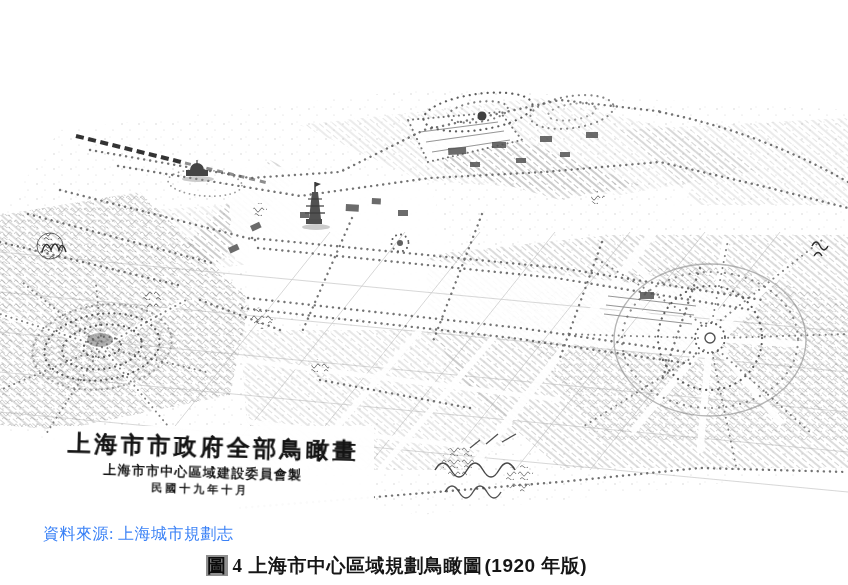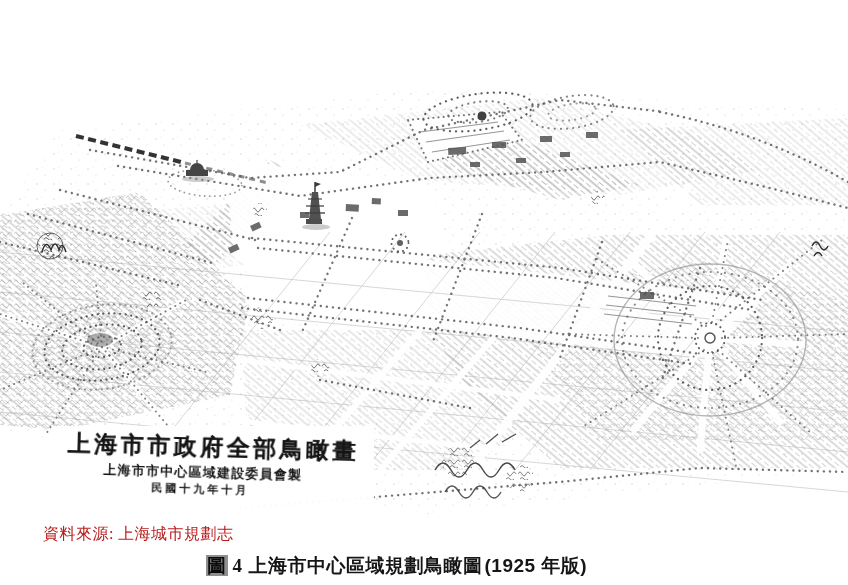--- a/index.html
+++ b/index.html
@@ -12,21 +12,21 @@
   .inscription{position:absolute;left:60px;top:436px;width:306px;transform:rotate(1.6deg);
     color:#141414;font-weight:700;text-align:center;line-height:1;}
   .inscription .l1{font-size:23px;letter-spacing:3.5px;white-space:nowrap;
     text-shadow:0 0 0.6px #333;}
   .inscription .l2{font-size:13px;letter-spacing:1.2px;margin-top:7px;white-space:nowrap;
     transform:translateX(-10px);}
   .inscription .l3{font-size:11px;letter-spacing:3px;margin-top:5px;white-space:nowrap;
     transform:translateX(-12px);}
 
   
-  .source-note{position:absolute;left:43px;top:524px;font-size:16px;color:#b91c1c;
+  .source-note{position:absolute;left:43px;top:524px;font-size:16px;color:#3b82f6;
     letter-spacing:0.5px;white-space:nowrap;}
   .source-note .src-label{margin-right:4px;}
   .fig-caption{position:absolute;left:206px;top:553px;font-family:"Liberation Sans",sans-serif;
     font-weight:600;font-size:19px;color:#161616;white-space:nowrap;letter-spacing:0.5px;}
   .fig-caption .fig-word{background:#8f8f8f;color:#0a0a0a;padding:0 1px;}
   .fig-caption .fig-num{margin-left:5px;font-family:"Liberation Serif",serif;font-weight:600;}
   .fig-caption .fig-title{margin-left:6px;}
   .fig-caption .fig-edition{margin-left:2px;}
 </style>
 </head>
@@ -255,16 +255,16 @@
       <div class="l2">上海市市中心區域建設委員會製</div>
       <div class="l3">民國十九年十月</div>
     </div>
   </div>
 
   <div class="source-note">
     <span class="src-label">資料來源:</span><span>上海城市規劃志</span>
   </div>
 
   <div class="fig-caption">
-    <span class="fig-word">圖</span><span class="fig-num">4</span><span class="fig-title">上海市中心區域規劃鳥瞰圖</span><span class="fig-edition">(1925 年版)</span>
+    <span class="fig-word">圖</span><span class="fig-num">4</span><span class="fig-title">上海市中心區域規劃鳥瞰圖</span><span class="fig-edition">(1920 年版)</span>
   </div>
 
 </div>
 
 </body></html>

